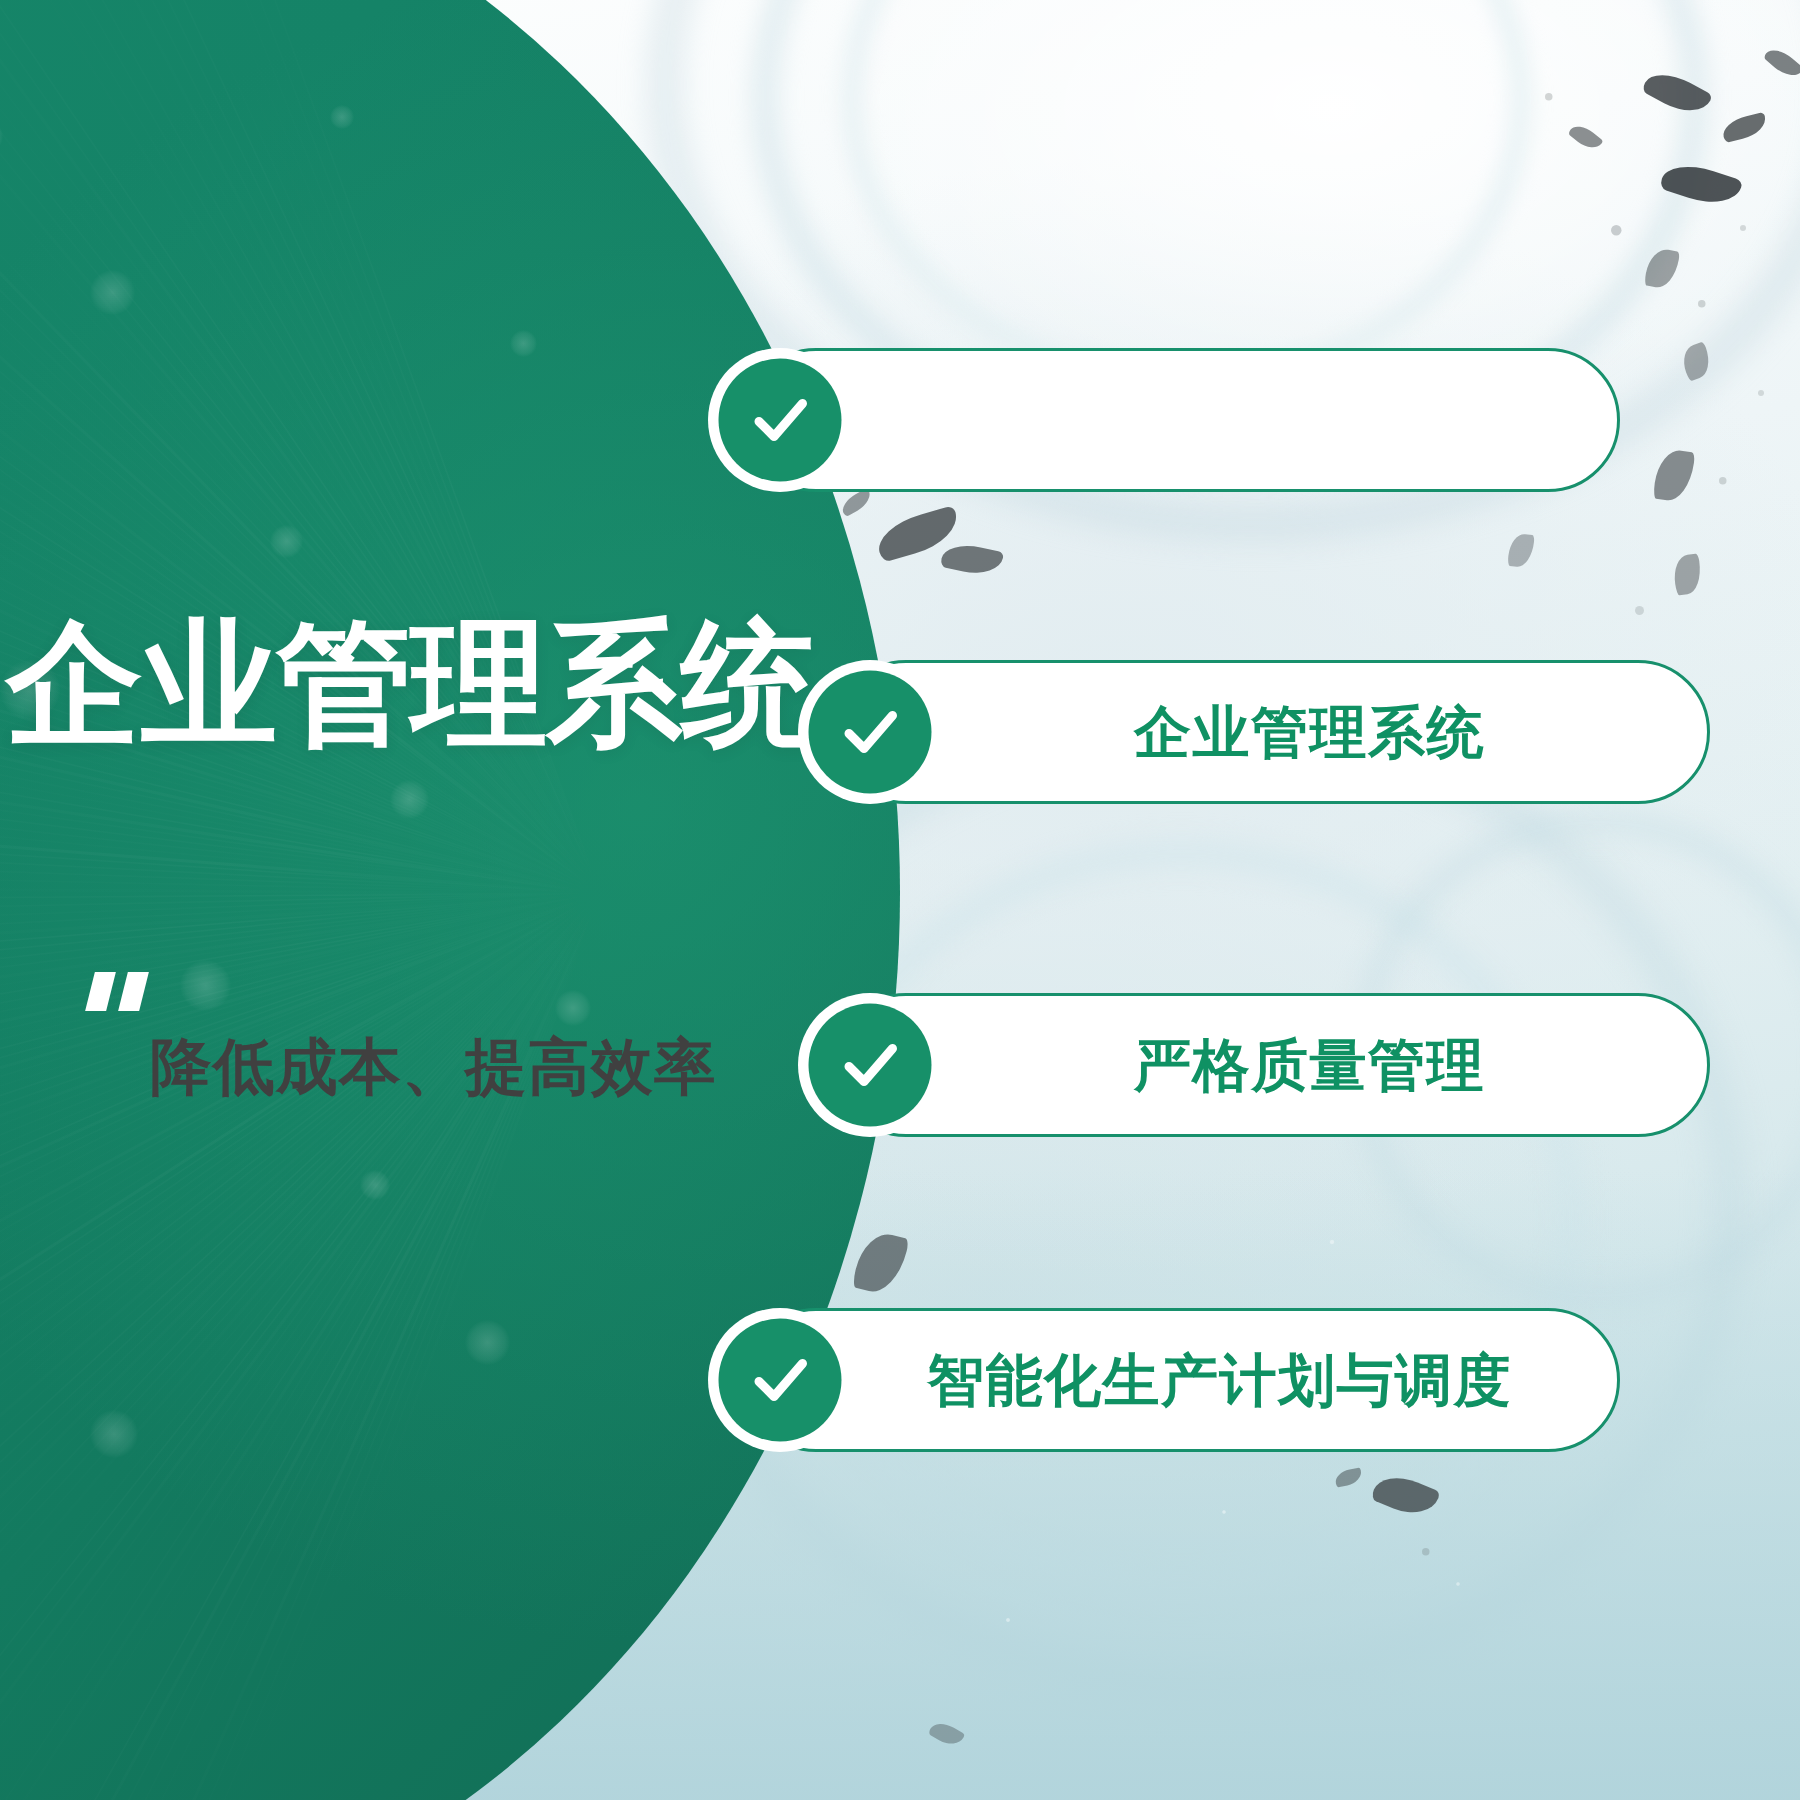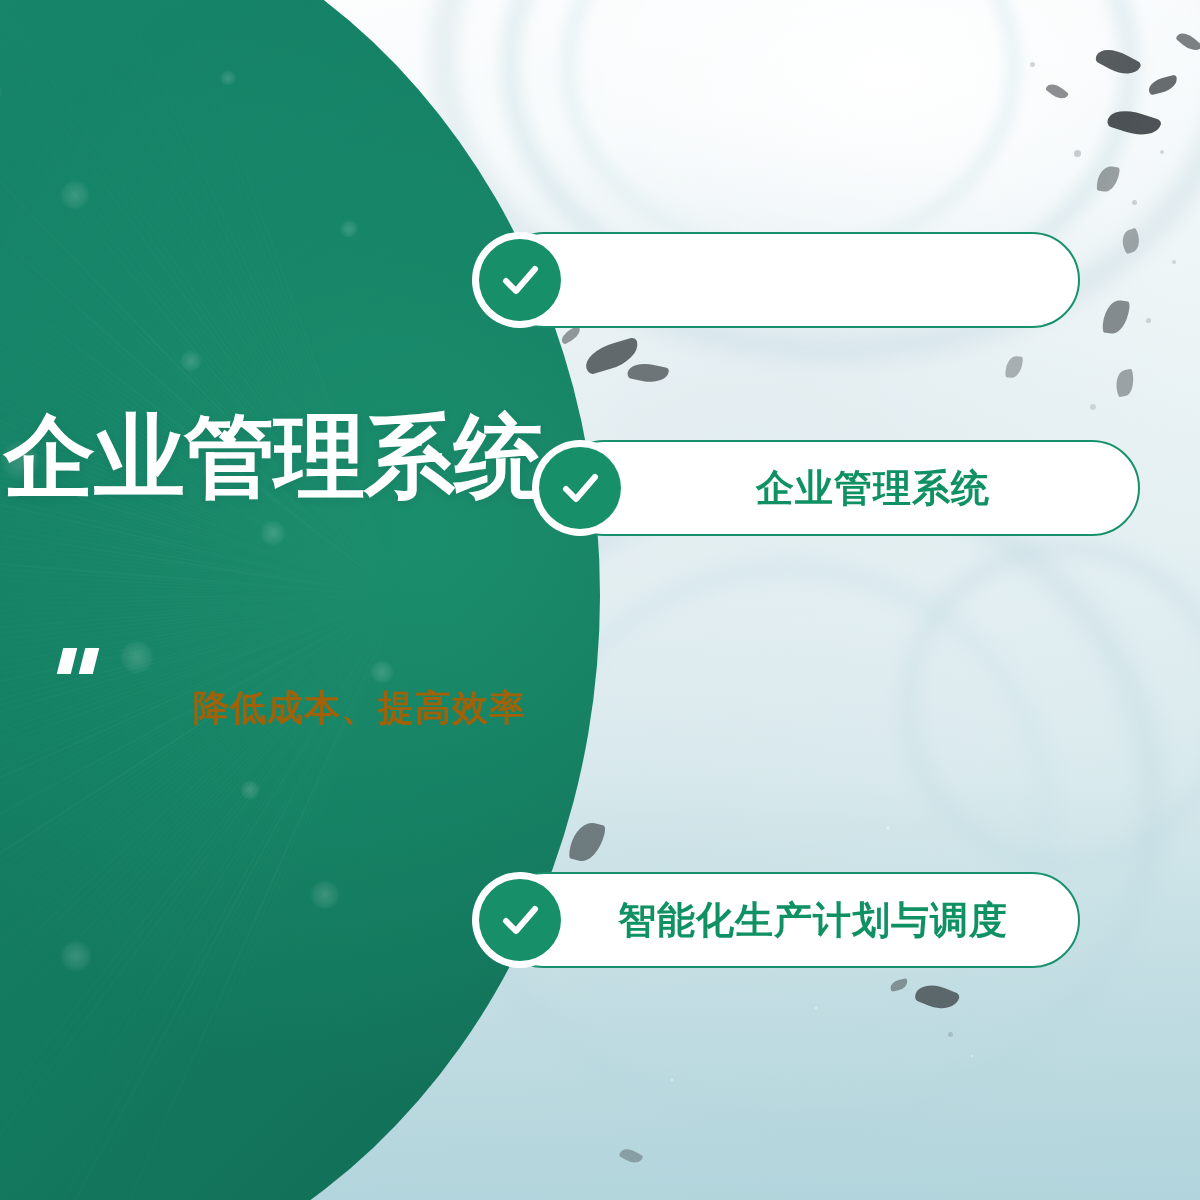--- a/index.html
+++ b/index.html
@@ -195,28 +195,27 @@
     width: 14px;
     height: 26px;
     background: #ffffff;
     transform: skewX(-14deg);
     display: block;
   }
   .quote-mark i:nth-child(1) { left: 0; }
   .quote-mark i:nth-child(2) { left: 22px; }
 
   .quote-line {
-    font-size: 36px;
+    font-size: 41px;
     line-height: 1.33;
     font-weight: 600;
-    color: #a16207;
+    color: #404040;
     letter-spacing: 1px;
     white-space: nowrap;
     padding-left: 44px;
-    text-align: right;
   }
 
   
   .pill {
     position: absolute;
     display: flex;
     align-items: center;
     height: 96px;
     background: #ffffff;
     border: 2px solid #17906c;
@@ -532,20 +531,30 @@
     <span class="pill-badge">
       <span class="disc">
         <svg viewBox="0 0 48 48" aria-hidden="true">
           <path d="M10 25 L20 35 L39 13" fill="none" stroke="#ffffff" stroke-width="6" stroke-linecap="round" stroke-linejoin="round"></path>
         </svg>
       </span>
     </span>
     <span class="pill-label">企业管理系统</span>
   </div>
 
+  <div class="pill pill-3">
+    <span class="pill-badge">
+      <span class="disc">
+        <svg viewBox="0 0 48 48" aria-hidden="true">
+          <path d="M10 25 L20 35 L39 13" fill="none" stroke="#ffffff" stroke-width="6" stroke-linecap="round" stroke-linejoin="round"></path>
+        </svg>
+      </span>
+    </span>
+    <span class="pill-label">严格质量管理</span>
+  </div>
 
   <div class="pill pill-4">
     <span class="pill-badge">
       <span class="disc">
         <svg viewBox="0 0 48 48" aria-hidden="true">
           <path d="M10 25 L20 35 L39 13" fill="none" stroke="#ffffff" stroke-width="6" stroke-linecap="round" stroke-linejoin="round"></path>
         </svg>
       </span>
     </span>
     <span class="pill-label">智能化生产计划与调度</span>

